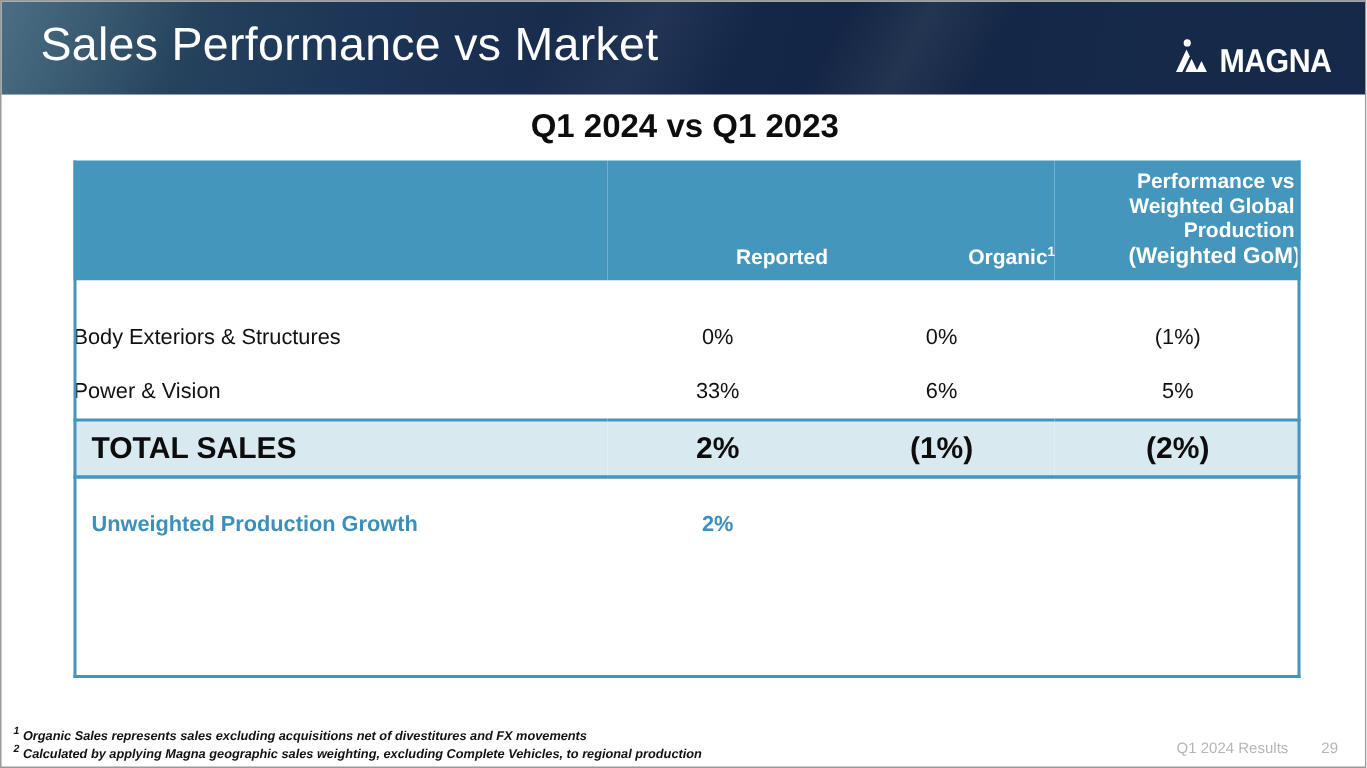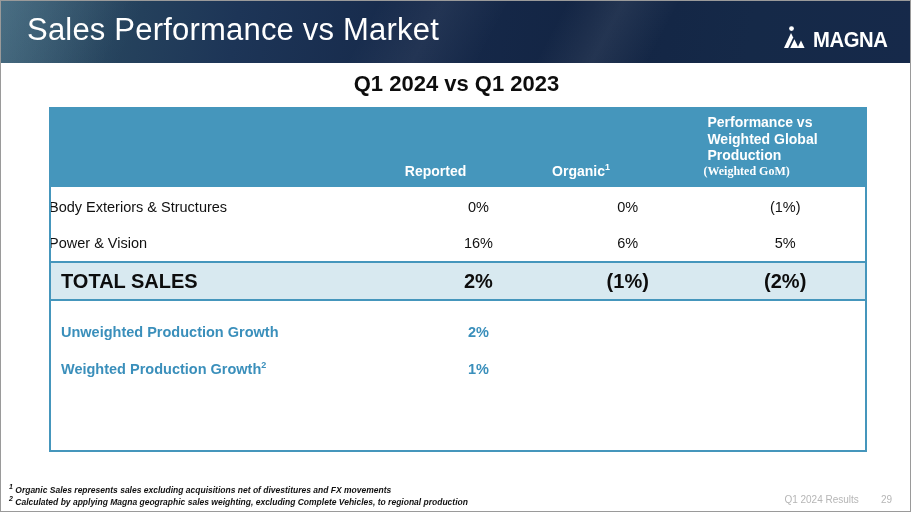--- a/index.html
+++ b/index.html
@@ -102,36 +102,35 @@
 
   
   thead th {
     background: #4596bc;
     color: #ffffff;
     vertical-align: bottom;
     padding: 0 0 8px 0;
     height: 72px;
     font-size: 14px;
     font-weight: bold;
-    text-align: left;
+    text-align: right;
   }
   thead th.h-label { border-right: none; }
   .h3-main {
     display: block;
     line-height: 1.16;
     font-size: 14px;
     font-weight: bold;
     padding: 0 4px;
   }
   .h3-sub {
     display: block;
-    font-size: 12px;
+    font-size: 15px;
     font-weight: bold;
     margin-top: 1px;
-    font-family: Liberation Serif, serif;
   }
   sup.ftn {
     font-size: 9px;
     vertical-align: super;
     line-height: 0;
   }
 
   
   tbody.data td {
     background: #ffffff;
@@ -140,21 +139,21 @@
     height: 36px;
     padding: 0;
   }
   td.lbl {
     text-align: left;
     padding-left: 12px;
   }
   td.val { text-align: center; }
 
   
-  tbody.data tr:first-child td { padding-top: 2px; }
+  tbody.data tr:first-child td { padding-top: 20px; }
 
   
   tr.total td {
     background: #d8e9f0;
     font-size: 20px;
     font-weight: bold;
     color: #0d0d0d;
     height: 36px;
     border-top: 2px solid #4596bc;
     border-bottom: 2px solid #4596bc;
@@ -267,21 +266,21 @@
 
       <tbody class="data">
         <tr>
           <td class="lbl">Body Exteriors &amp; Structures</td>
           <td class="val">0%</td>
           <td class="val">0%</td>
           <td class="val">(1%)</td>
         </tr>
         <tr>
           <td class="lbl">Power &amp; Vision</td>
-          <td class="val">16%</td>
+          <td class="val">33%</td>
           <td class="val">6%</td>
           <td class="val">5%</td>
         </tr>
       </tbody>
 
       <tbody>
         <tr class="total">
           <td class="lbl">TOTAL SALES</td>
           <td class="val">2%</td>
           <td class="val">(1%)</td>
@@ -289,26 +288,20 @@
         </tr>
       </tbody>
 
       <tbody class="growth">
         <tr>
           <td class="lbl">Unweighted Production Growth</td>
           <td class="val">2%</td>
           <td class="val"></td>
           <td class="val"></td>
         </tr>
-        <tr>
-          <td class="lbl"><span>Weighted Production Growth</span><sup class="ftn">2</sup></td>
-          <td class="val">1%</td>
-          <td class="val"></td>
-          <td class="val"></td>
-        </tr>
       </tbody>
     </table>
   </div>
   <div id="table-frame"></div>
 
   <div id="footnotes">
     <div class="fn-line"><span class="fn-num">1</span> <span>Organic Sales represents sales excluding acquisitions net of divestitures and FX movements</span></div>
     <div class="fn-line"><span class="fn-num">2</span> <span>Calculated by applying Magna geographic sales weighting, excluding Complete Vehicles, to regional production</span></div>
   </div>
 

